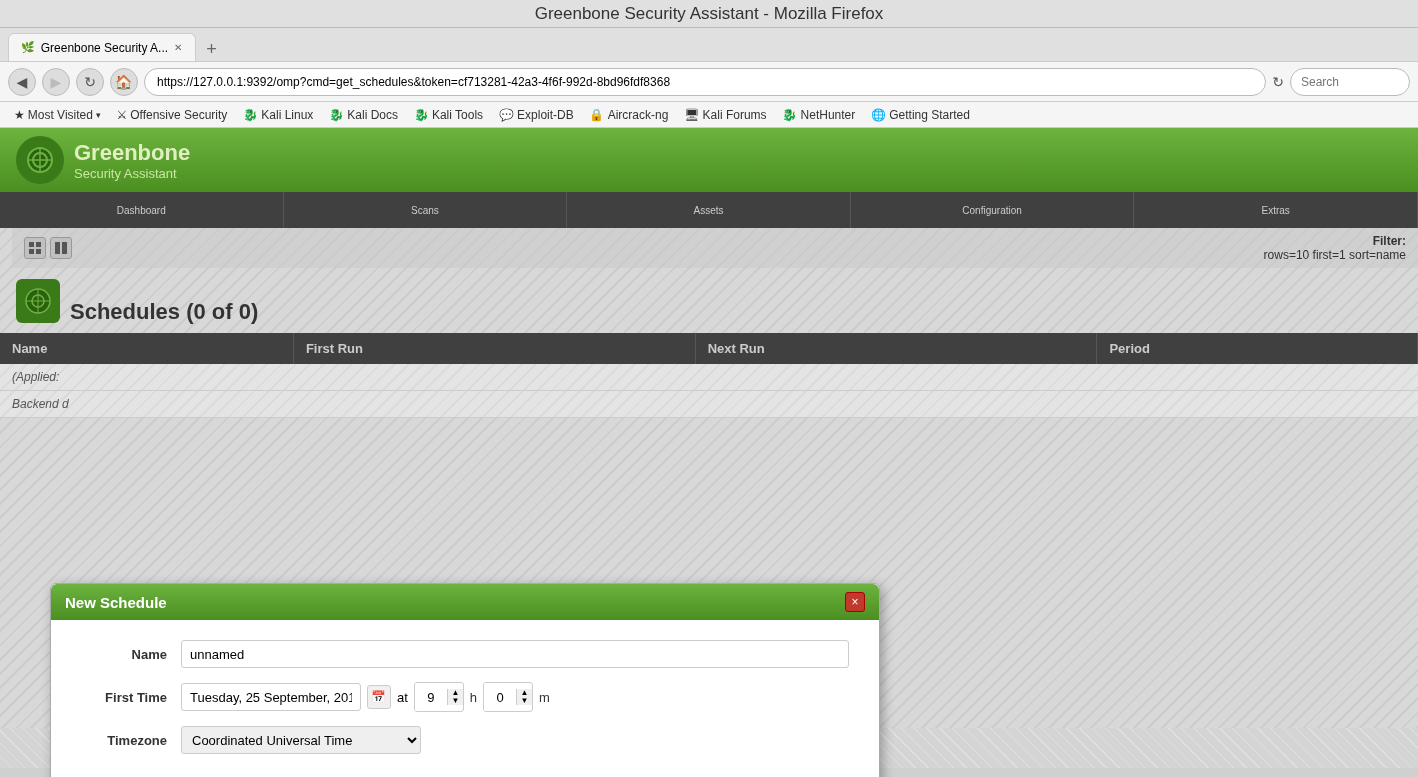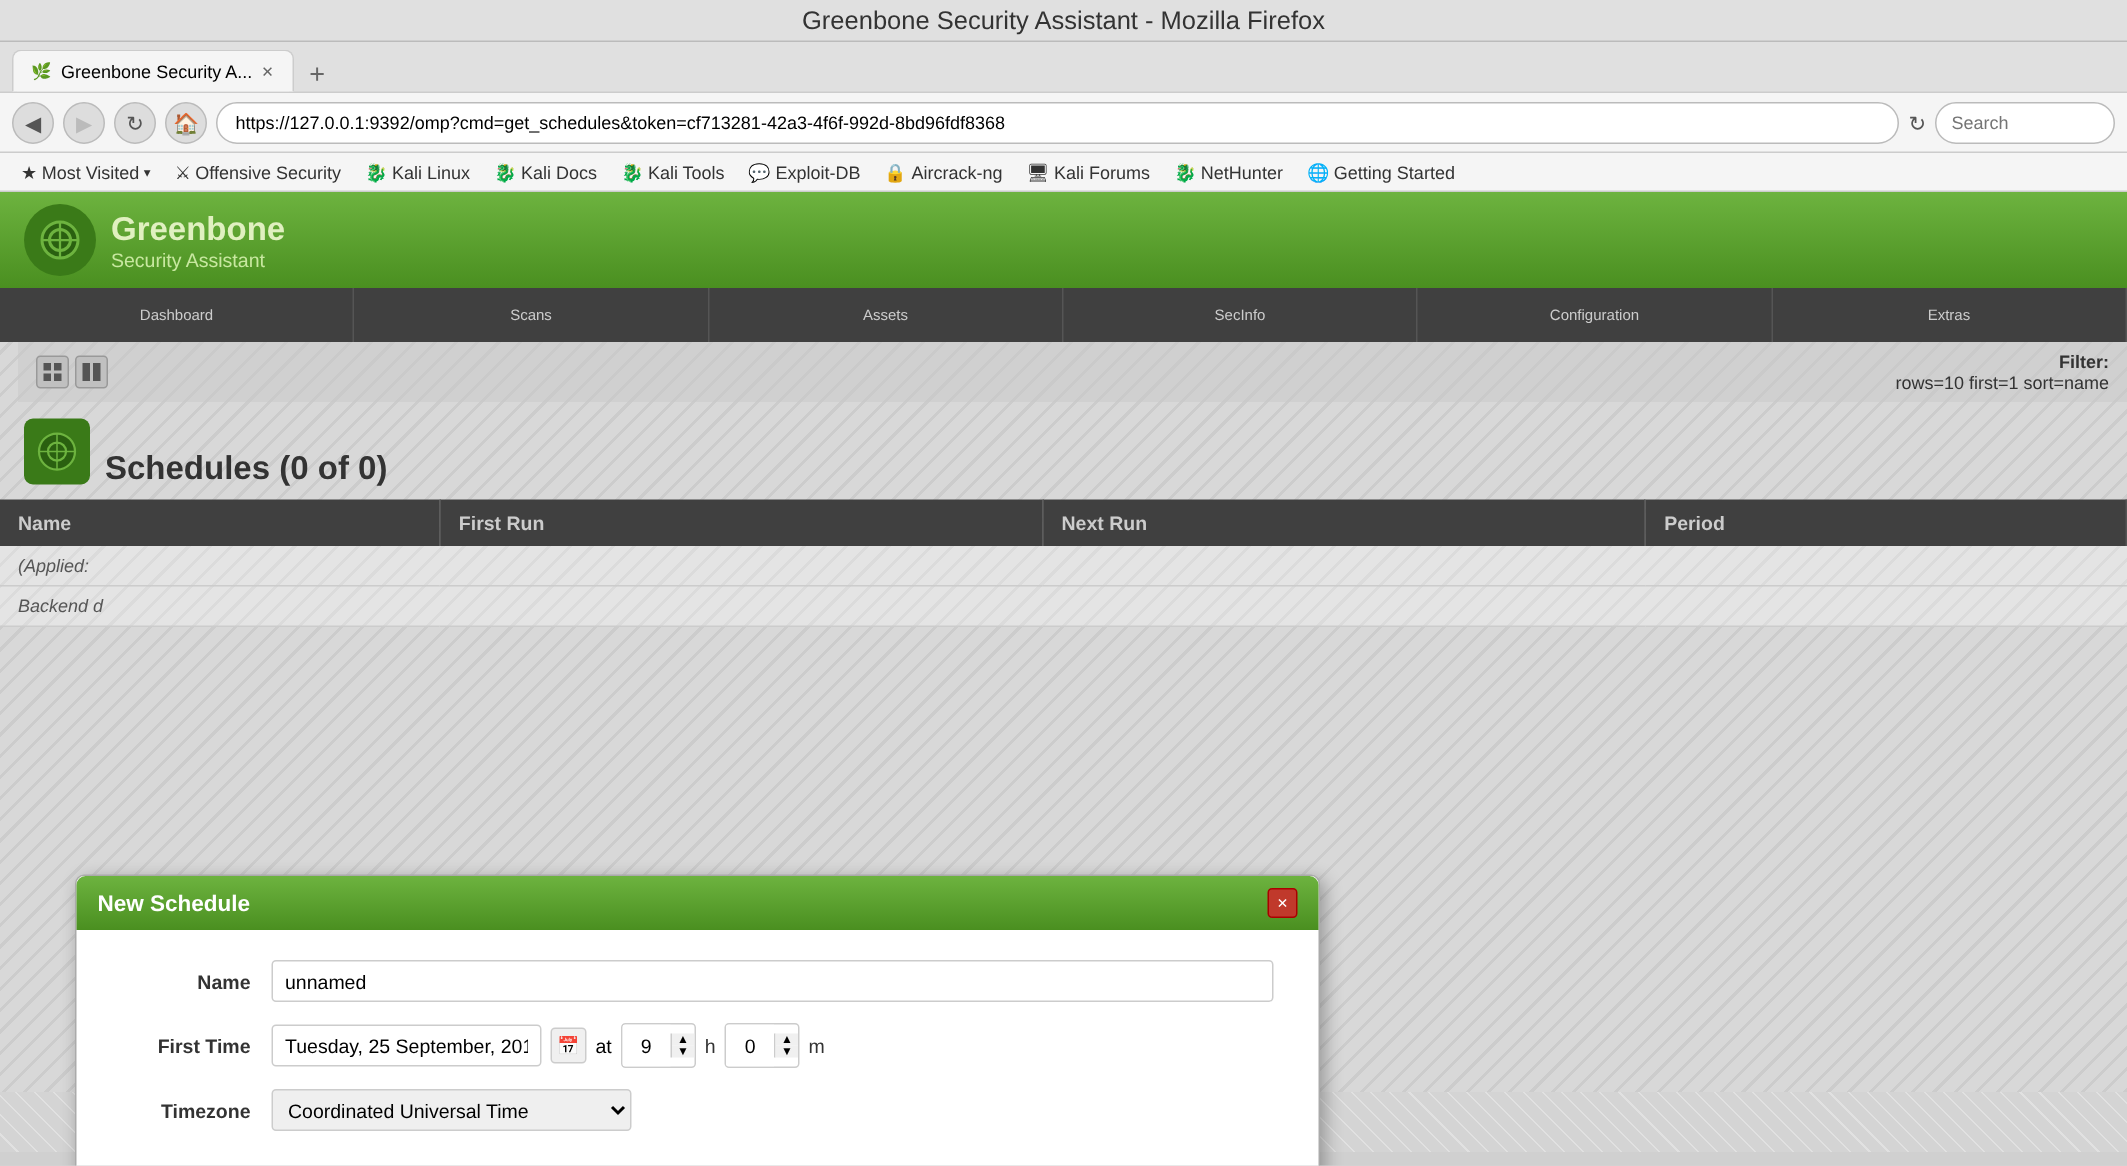--- a/index.html
+++ b/index.html
@@ -430,23 +430,20 @@
 
   <div class="app-nav">
     <div class="nav-item">
       <span>Dashboard</span>
     </div>
     <div class="nav-item">
       <span>Scans</span>
     </div>
     <div class="nav-item">
       <span>Assets</span>
-    </div>
-    <div class="nav-item">
-      <span>SecInfo</span>
     </div>
     <div class="nav-item">
       <span>Configuration</span>
     </div>
     <div class="nav-item">
       <span>Extras</span>
     </div>
   </div>
 
   <div class="main-content">

